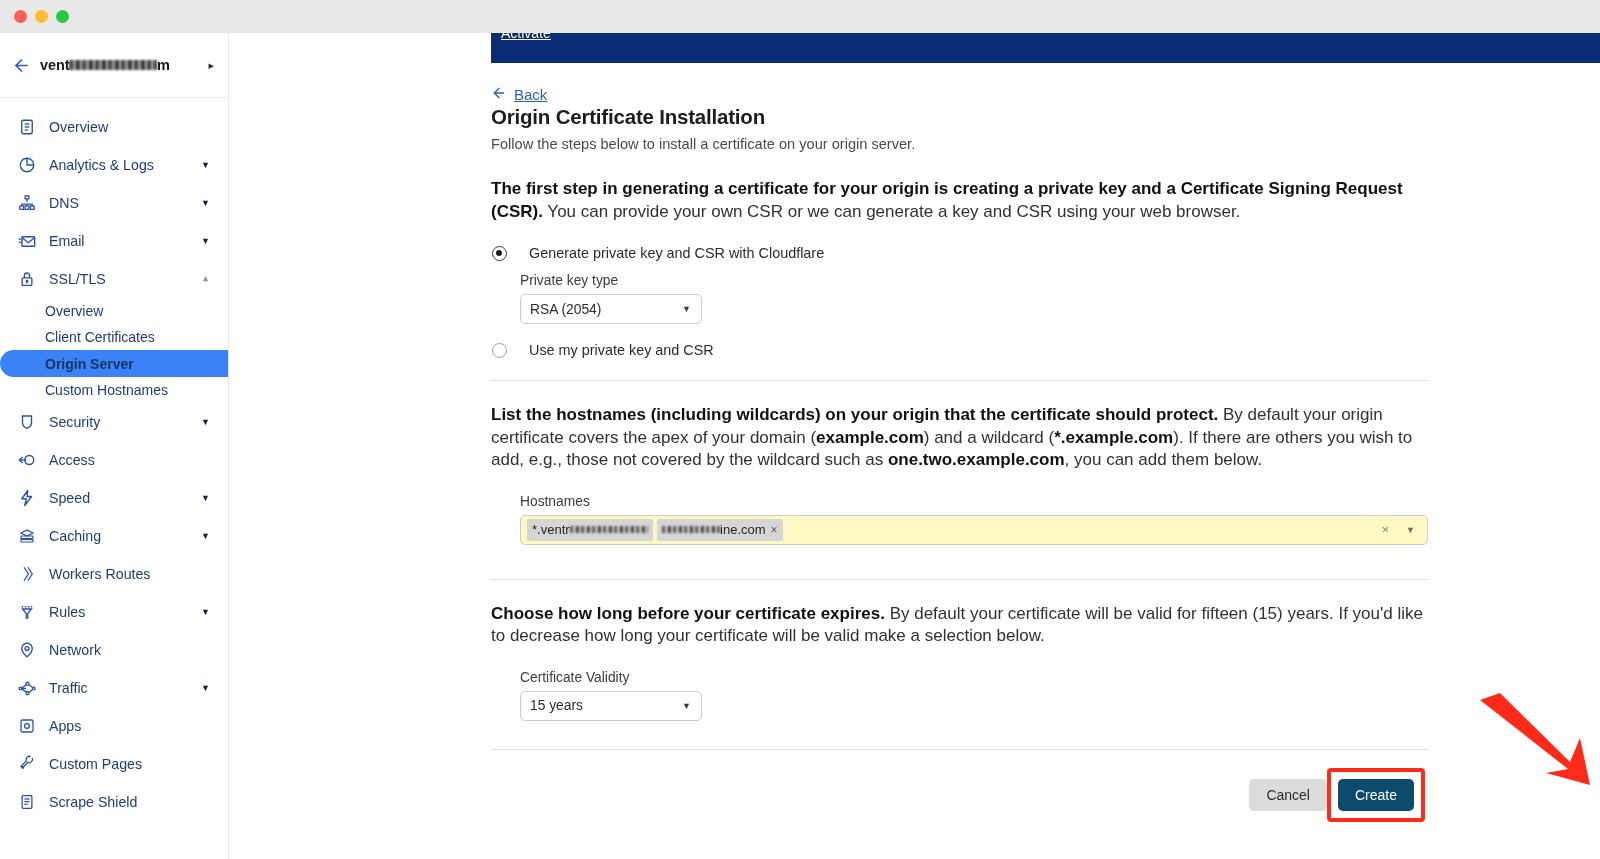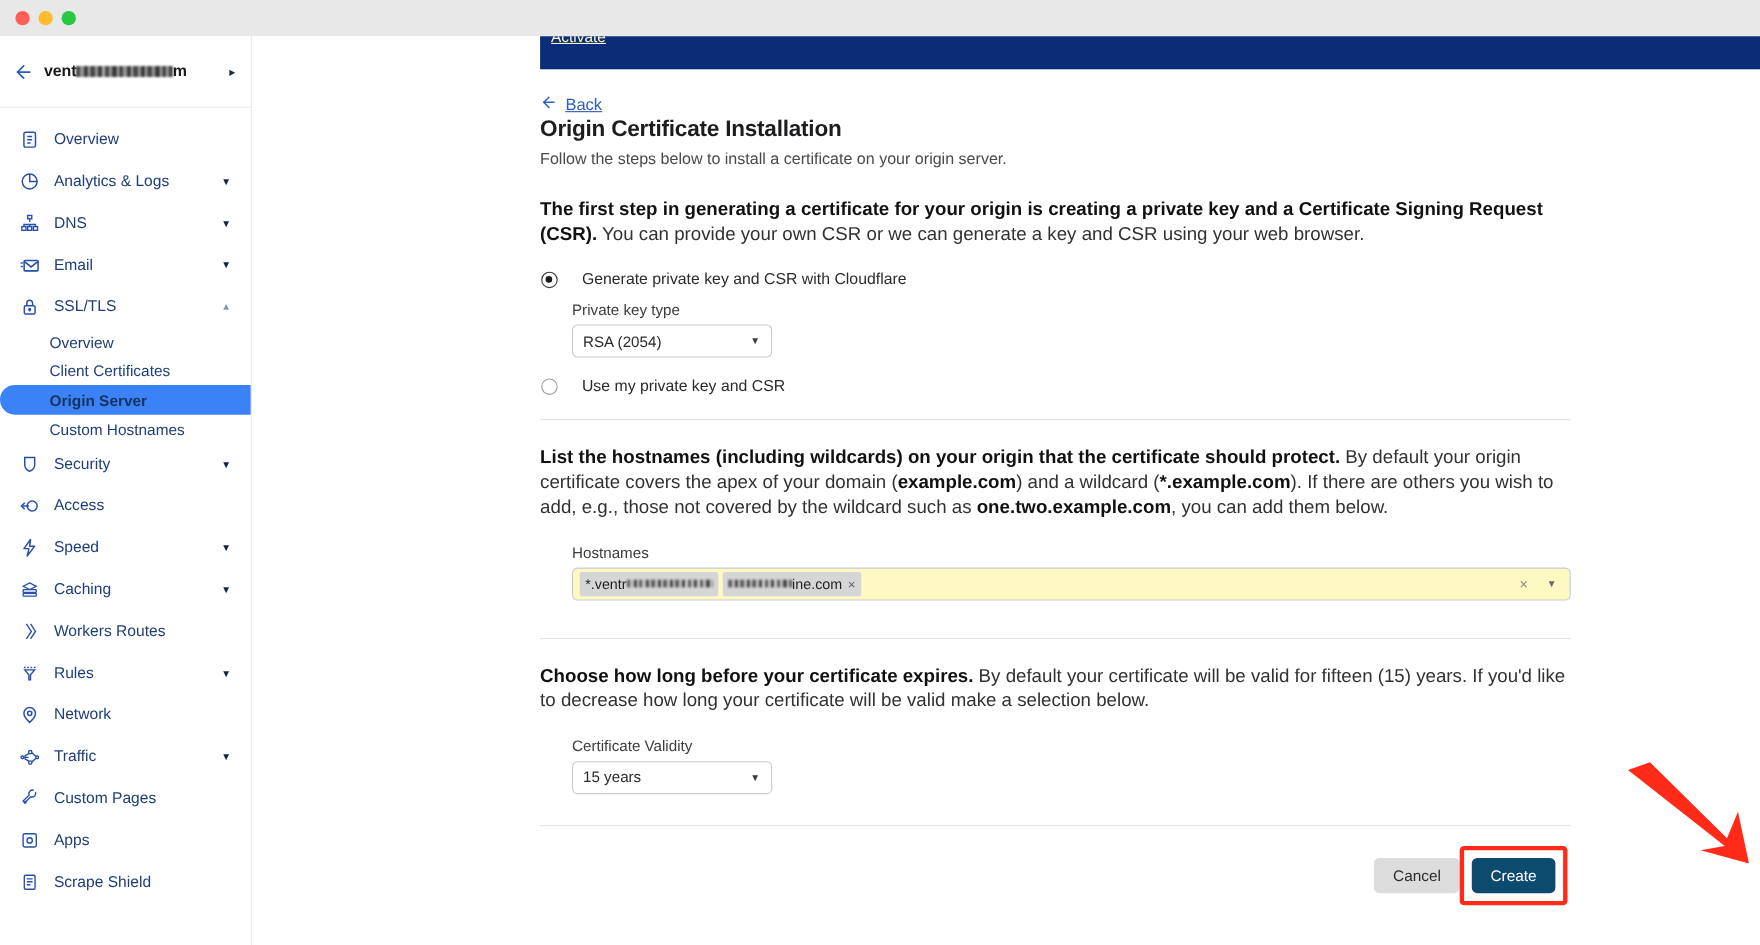--- a/index.html
+++ b/index.html
@@ -571,35 +571,35 @@
               <path d="M4.6 12h5.6M13.9 6.8L18.6 11M13.9 17.2L18.6 13M10.6 7.4L5.3 10.8M10.6 16.6L5.3 13.2"></path>
             </svg>
         </span>
         <span class="nav-label">Traffic</span>
         <span class="nav-caret">▼</span>
       </div>
 
       <div class="nav-item">
         <span class="nav-icon">
           <svg width="18" height="18" viewBox="0 0 24 24" fill="none" stroke="currentColor" stroke-width="1.7">
+              <rect x="4" y="4" width="16" height="16" rx="2"></rect>
+              <circle cx="12" cy="12" r="3.2"></circle>
+            </svg>
+        </span>
+        <span class="nav-label">Apps</span>
+      </div>
+
+      <div class="nav-item">
+        <span class="nav-icon">
+          <svg width="18" height="18" viewBox="0 0 24 24" fill="none" stroke="currentColor" stroke-width="1.7">
               <path d="M19 4a4.5 4.5 0 0 1-5.8 5.8L6 17l-2-2 7.2-7.2A4.5 4.5 0 0 1 17 2"></path>
               <circle cx="6.5" cy="16.5" r="1"></circle>
             </svg>
         </span>
         <span class="nav-label">Custom Pages</span>
-      </div>
-
-      <div class="nav-item">
-        <span class="nav-icon">
-          <svg width="18" height="18" viewBox="0 0 24 24" fill="none" stroke="currentColor" stroke-width="1.7">
-              <rect x="4" y="4" width="16" height="16" rx="2"></rect>
-              <circle cx="12" cy="12" r="3.2"></circle>
-            </svg>
-        </span>
-        <span class="nav-label">Apps</span>
       </div>
 
       <div class="nav-item">
         <span class="nav-icon">
           <svg width="18" height="18" viewBox="0 0 24 24" fill="none" stroke="currentColor" stroke-width="1.7">
               <rect x="5.5" y="3.5" width="13" height="17" rx="1.5"></rect>
               <line x1="8.5" y1="8" x2="15.5" y2="8"></line>
               <line x1="8.5" y1="11.5" x2="15.5" y2="11.5"></line>
               <line x1="8.5" y1="15" x2="13" y2="15"></line>
             </svg>

